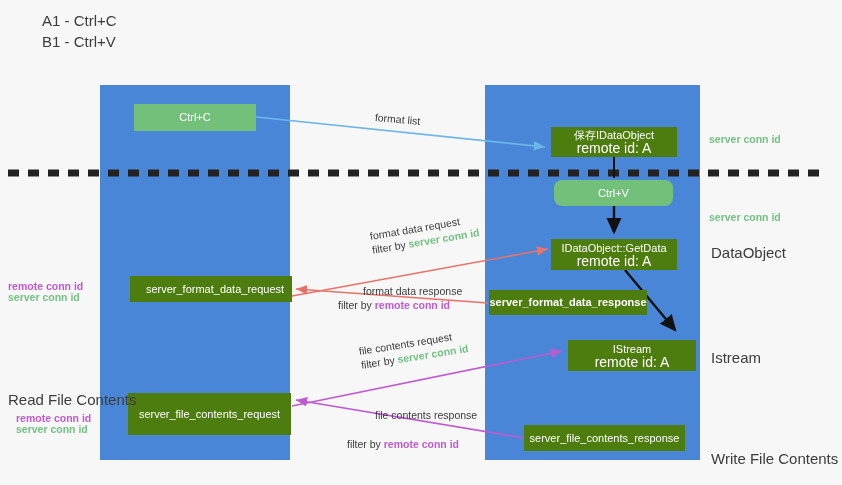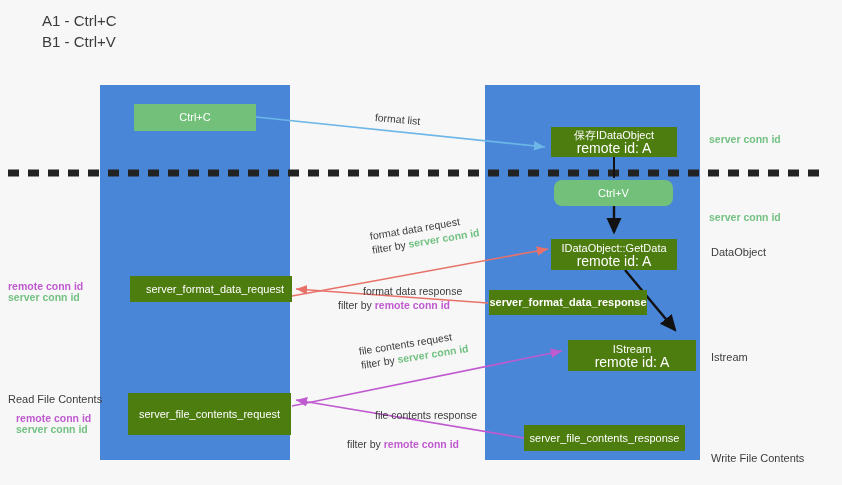--- a/index.html
+++ b/index.html
@@ -76,21 +76,21 @@
   .edge-label .p { color: #c05ad0; font-weight: bold; }
 
   svg.overlay {
     position: absolute;
     left: 0; top: 0;
     width: 842px; height: 485px;
     pointer-events: none;
   }
   .side-label {
     position: absolute;
-    font-size: 11px;
+    font-size: 15px;
     line-height: 15px;
     color: #3c3c3c;
     white-space: nowrap;
   }
 </style>
 </head>
 <body>
 
 <div id="canvas">
 

